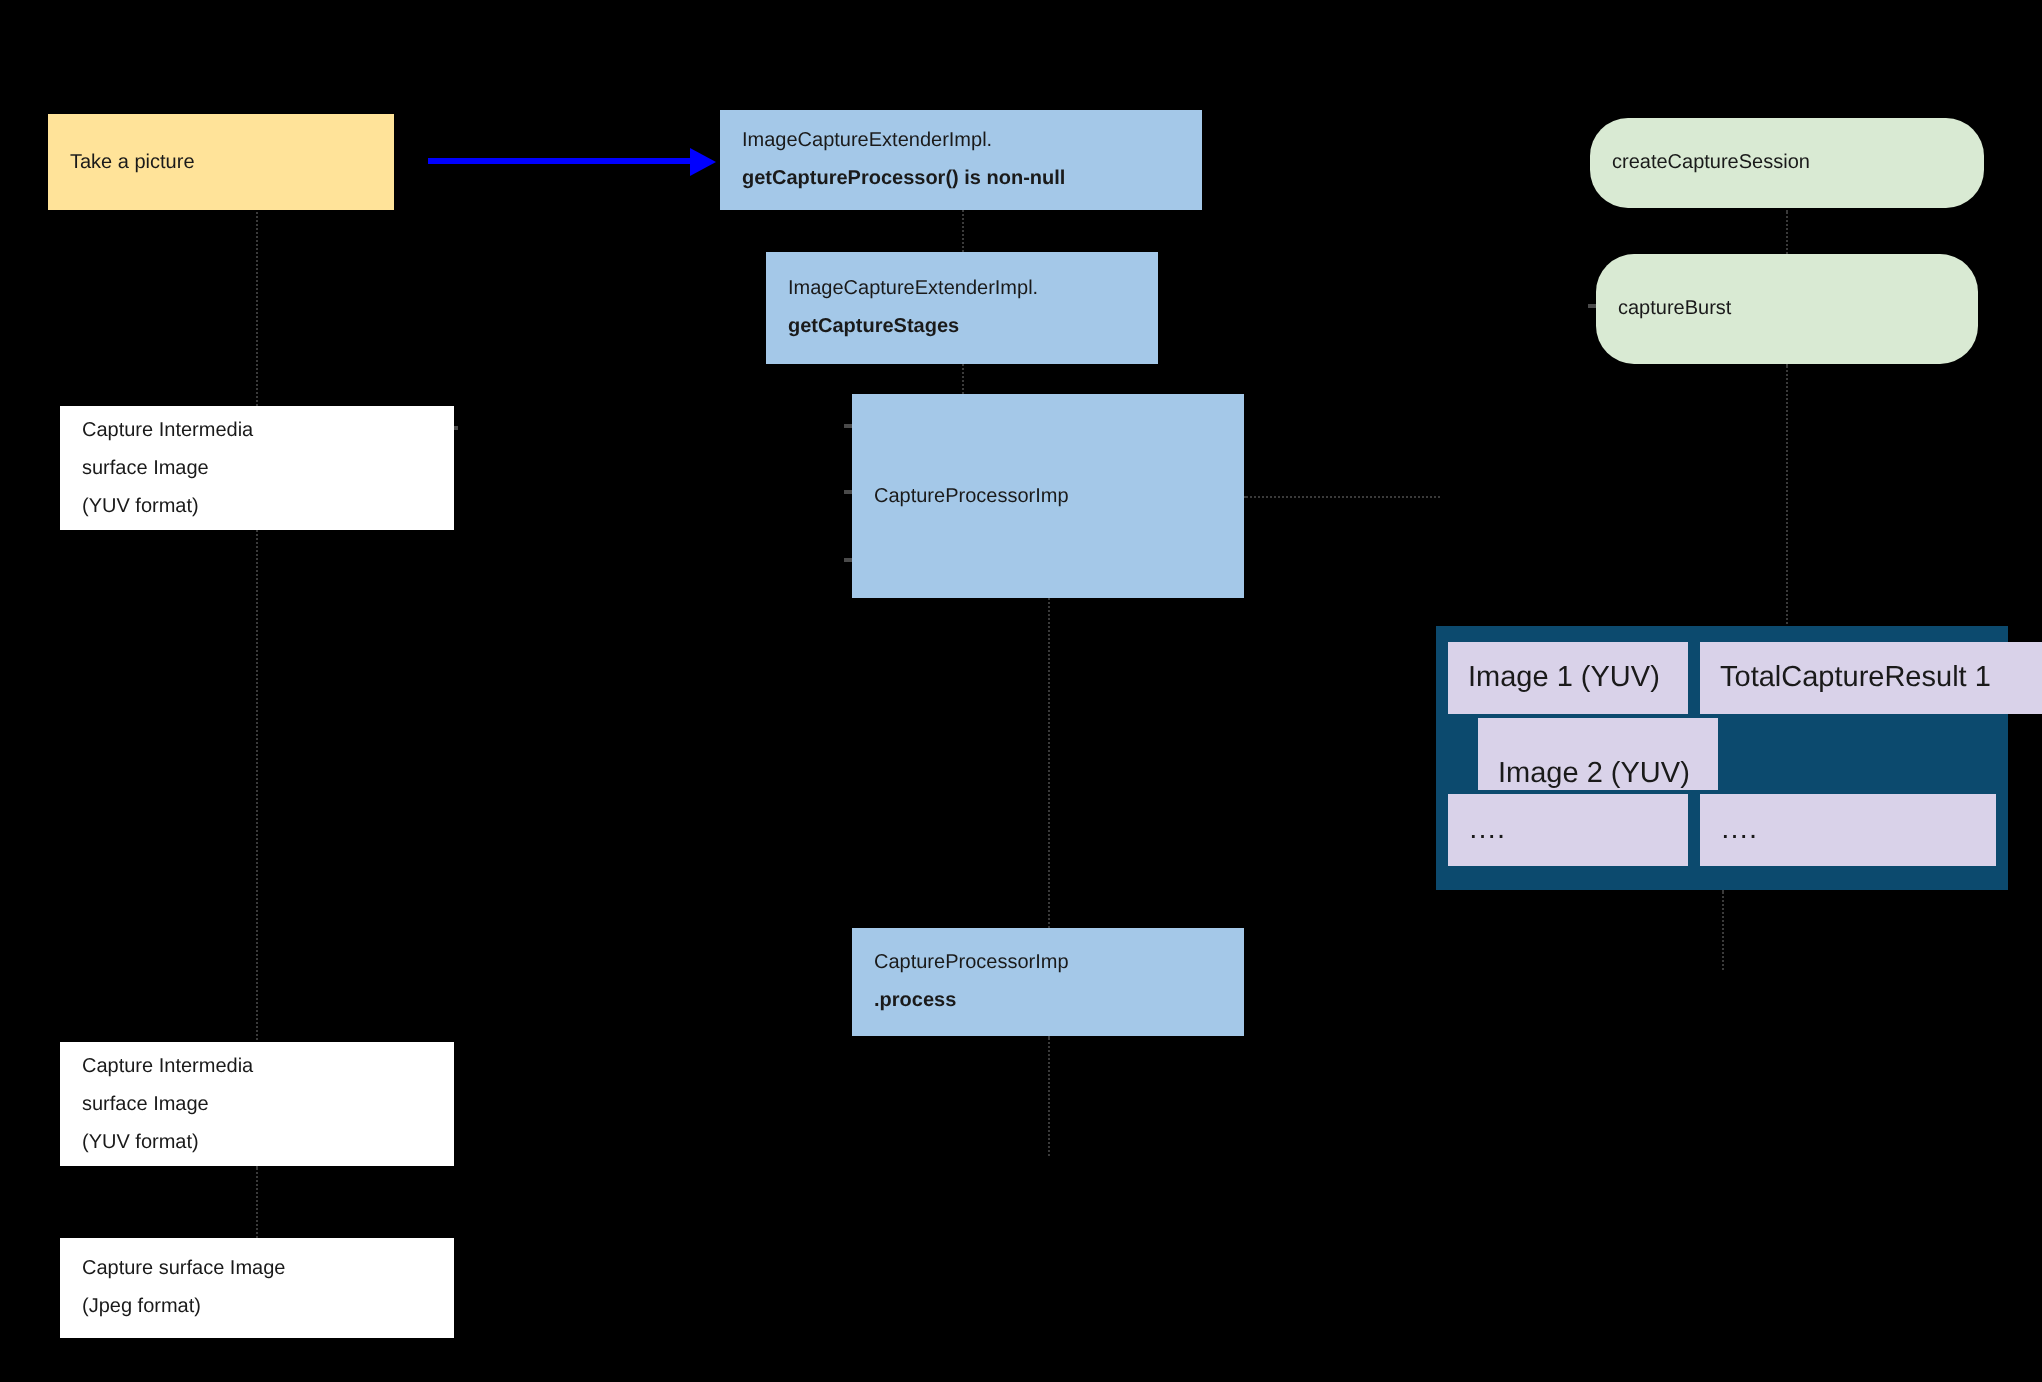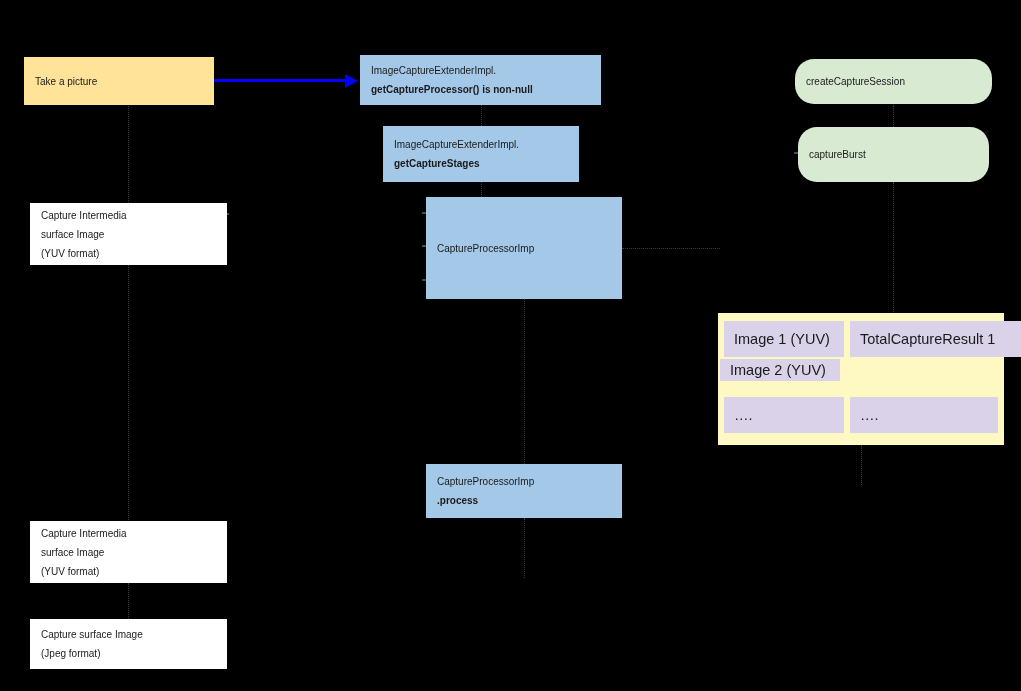--- a/index.html
+++ b/index.html
@@ -44,21 +44,21 @@
 
   .node b {
     font-weight: bold;
   }
 
   
   .fill-gold   { background: #ffe399; }
   .fill-cream  { background: #ffffff; }
   .fill-blue   { background: #a4c8e8; }
   .fill-green  { background: #d9ead3; border-radius: 19px; }
-  .fill-purple-outer { background: #fef9c3; }
+  .fill-purple-outer { background: #0c4a6e; }
   .fill-purple-inner { background: #d9d2e9; }
 
   
   .arrow-line {
     position: absolute;
     background: #0000ff;
     height: 3px;
   }
   .arrow-head {
     position: absolute;
@@ -124,21 +124,21 @@
 
   <div class="tick" style="left:422px; top:212px;"></div>
   <div class="tick" style="left:422px; top:245px;"></div>
   <div class="tick" style="left:422px; top:279px;"></div>
   <div class="tick" style="left:794px; top:152px;"></div>
   <div class="tick" style="left:223px; top:213px;"></div>
 
   <div class="arrow-line" style="left:214px; top:79px; width:133px;"></div>
   <div class="arrow-head" style="left:345px; top:74px;"></div>
 
-  <div class="node fill-gold" style="left:24px; top:57px; width:190px; height:48px;">
+  <div class="node fill-gold" style="left:24px; top:57px; width:173px; height:48px;">
     <span class="txt">Take a picture</span>
   </div>
 
   <div class="node fill-cream" style="left:30px; top:203px; width:197px; height:62px;">
     <span class="txt"><span>Capture Intermedia</span><br><span>surface Image</span><br><span>(YUV format)</span></span>
   </div>
 
   <div class="node fill-cream" style="left:30px; top:521px; width:197px; height:62px;">
     <span class="txt"><span>Capture Intermedia</span><br><span>surface Image</span><br><span>(YUV format)</span></span>
   </div>
@@ -173,21 +173,21 @@
 
   <div id="purple-group" class="fill-purple-outer" style="left:718px; top:313px; width:286px; height:132px;">
 
     <div class="purple-cell fill-purple-inner" style="left:6px; top:8px; width:120px; height:36px;">
       <span>Image 1 (YUV)</span>
     </div>
     <div class="purple-cell fill-purple-inner" style="left:132px; top:8px; width:172px; height:36px;">
       <span>TotalCaptureResult 1</span>
     </div>
 
-    <div class="purple-cell fill-purple-inner" style="left:2px; top:46px; width:120px; height:22px;">
+    <div class="purple-cell fill-purple-inner" style="left:21px; top:46px; width:120px; height:36px;align-items:flex-end;">
       <span>Image 2 (YUV)</span>
     </div>
 
     <div class="purple-cell fill-purple-inner" style="left:6px; top:84px; width:120px; height:36px;">
       <span>….</span>
     </div>
     <div class="purple-cell fill-purple-inner" style="left:132px; top:84px; width:148px; height:36px;">
       <span>….</span>
     </div>
 

